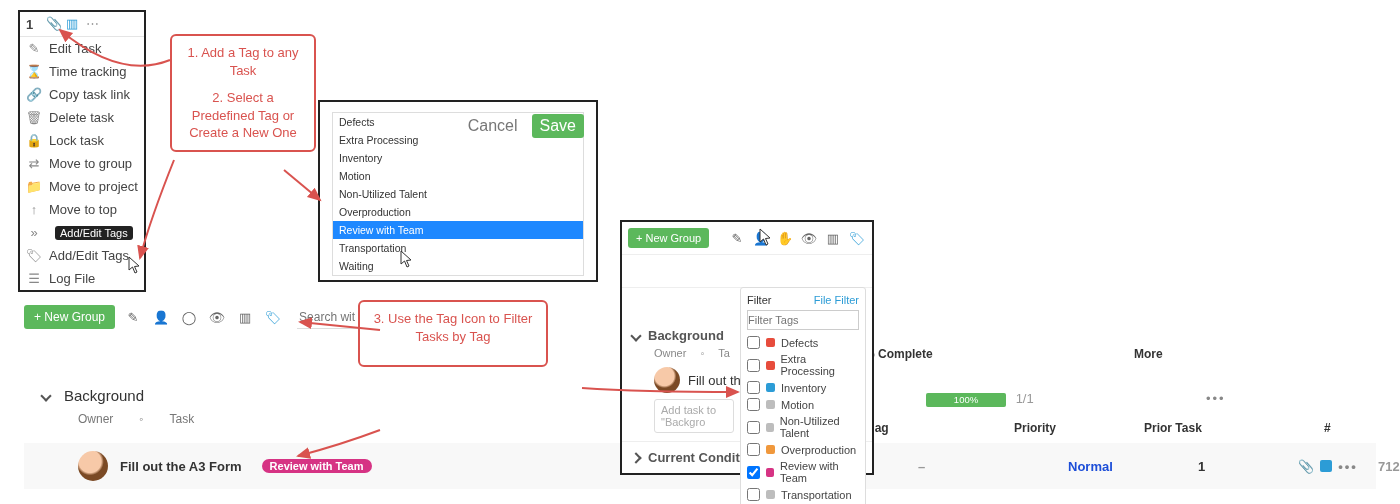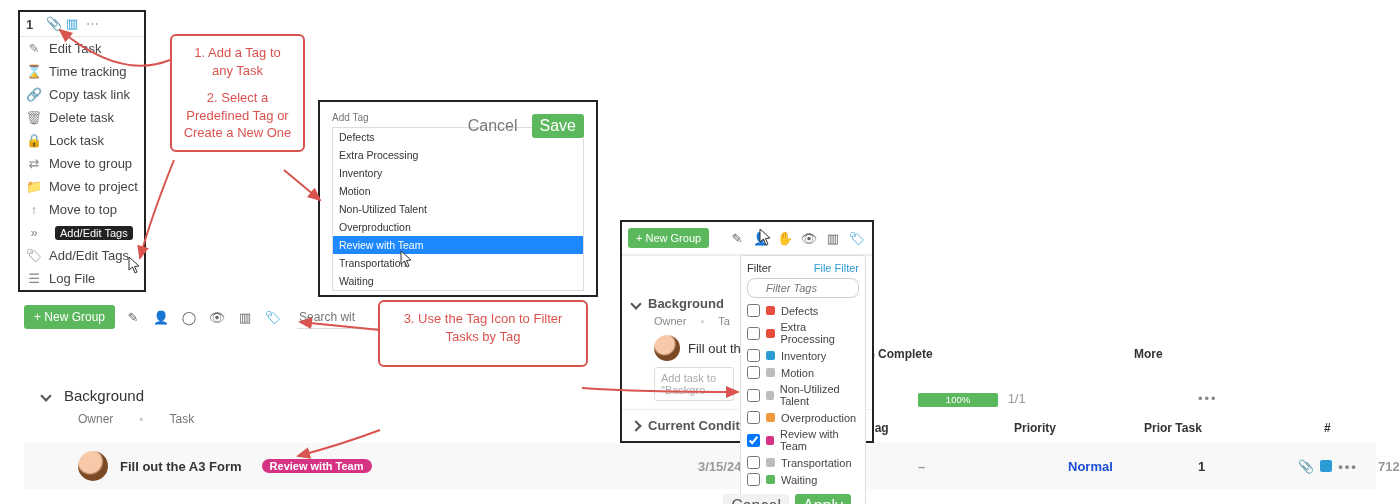--- a/index.html
+++ b/index.html
@@ -10,22 +10,22 @@
 .ctx-panel { left:18px; top:10px; width:128px; }
 .ctx-head { display:flex; align-items:center; gap:4px; padding:4px 6px; border-bottom:1px solid #e5e5e5; }
 .ctx-head .count { width:16px; color:#444; font-weight:bold; }
 .ctx-head .ico { width:16px; height:16px; color:#888; }
 .ctx-item { display:flex; align-items:center; gap:7px; padding:4px 6px; color:#444; cursor:pointer; }
 .ctx-item .ico { width:16px; color:#888; display:inline-flex; justify-content:center; }
 .blackpill { background:#222; color:#fff; border-radius:3px; padding:1px 5px; font-size:11px; margin-left:6px; }
 
 
 .callout { position:absolute; border:2px solid #d9534f; border-radius:6px; background:#fff; color:#d9534f; text-align:center; padding:8px 10px; font-size:13px; line-height:1.35; }
-.callout1 { left:170px; top:34px; width:135px; }
-.callout2 { left:378px; top:300px; width:210px; }
+.callout1 { left:170px; top:34px; width:146px; }
+.callout2 { left:358px; top:300px; width:190px; }
 
 
 .dlg { left:318px; top:100px; width:280px; }
 .dlg .dlg-head { position:relative; padding:10px 0; border-bottom:1px solid #eee; text-align:center; color:#333; font-size:13px; }
 .dlg .dlg-close { position:absolute; right:6px; top:2px; color:#555; font-size:12px; cursor:pointer; }
 .dlg .dlg-body { padding:8px 12px 4px; font-size:11px; position:relative; }
 .dlg .add-tag { color:#999; font-size:10px; border:none; padding:2px 0; width:100%; }
 .dlg .list { border:1px solid #ddd; font-size:10.5px; margin-top:2px; }
 .dlg .li { padding:3px 6px; cursor:pointer; }
 .dlg .li.sel { background:#1e88ff; color:#fff; }
@@ -38,21 +38,21 @@
 
 
 .fp { left:620px; top:220px; width:254px; }
 .fp-row { display:flex; align-items:center; padding:6px 6px; gap:6px; border-bottom:1px solid #eee; }
 .fp .new-grp { background:#5cb85c; color:#fff; border-radius:3px; padding:4px 8px; font-size:11px; cursor:pointer; }
 .fp .tb-ico { width:18px; height:18px; color:#666; display:inline-flex; align-items:center; justify-content:center; }
 .fp .sp { flex:1; }
 .fp .tag-io { color:#2c9cd6; }
 .filter-head { display:flex; justify-content:space-between; font-size:11px; margin-bottom:4px; }
 .filter-head .clear { color:#2c9cd6; cursor:pointer; }
-.filter-input { width:100%; border:1px solid #ccc; border-radius:8px; padding:3px 18px; font-size:11px; color:#999;font-style:italic; }
+.filter-input { width:100%; border:1px solid #ccc; border-radius:0; padding:3px 0; font-size:11px; color:#999; }
 .flt-list { margin-top:4px; }
 .flt-item { display:flex; align-items:center; gap:6px; padding:2px 0; font-size:11px; color:#444; }
 .flt-item input { margin:0; }
 .dot { width:9px; height:9px; border-radius:2px; display:inline-block; }
 .fp-btns { display:flex; justify-content:flex-end; gap:6px; padding:6px 8px; }
 .btn.apply { background:#5cb85c; color:#fff; }
 .btn.cancel2 { background:#f2f2f2; color:#555; }
 
 .fp .sec { padding:8px 10px; border-top:1px solid #eee; }
 .fp .sec-h { display:flex; align-items:center; gap:8px; color:#555; font-weight:bold; }
@@ -129,21 +129,21 @@
     <span></span>
     <span>Due</span>
     <span>Approvals</span>
     <span>Flag</span>
     <span>Priority</span>
     <span>Prior Task</span>
     <span></span>
     <span>#</span>
   </div>
 
-  <div class="row" style="position:absolute; left:0; right:0; top:78px; background:transparent;">
+  <div class="row" style="position:absolute; left:8px; right:0; top:78px; background:transparent;">
     <span></span>
     <span class="grey">3/15/24</span>
     <span class="grey">–</span>
     <span>
       <span class="progress"><span class="fill" style="width:100%"></span><span class="pct">100%</span></span>
       <span class="grey" style="margin-left:6px">1/1</span>
     </span>
     <span></span>
     <span class="dots">•••</span>
   </div>
@@ -231,21 +231,20 @@
   <div style="height:10px"></div>
   <div>2. Select a Predefined Tag or Create a New One</div>
 </div>
 
 <div class="panel dlg">
   <div class="dlg-body">
     <div class="btns">
       <button class="btn cancel">Cancel</button>
       <button class="btn save">Save</button>
     </div>
-    <input class="add-tag" placeholder="Add Tag" style="">
     <div class="list" id="dlg-list">
         <div class="li">Defects</div>
         <div class="li">Extra Processing</div>
         <div class="li">Inventory</div>
         <div class="li">Motion</div>
         <div class="li">Non-Utilized Talent</div>
         <div class="li">Overproduction</div>
         <div class="li sel">Review with Team</div>
         <div class="li">Transportation</div>
         <div class="li">Waiting</div>
@@ -272,21 +271,21 @@
   <div class="fp-row">
     <span class="new-grp">+ New Group</span>
     <span class="sp"></span>
     <span class="tb-ico">✎</span>
     <span class="tb-ico">👤</span>
     <span class="tb-ico">✋</span>
     <span class="tb-ico">👁</span>
     <span class="tb-ico">▥</span>
     <span class="tb-ico tag-io">🏷</span>
   </div>
-  <div style="position:relative;">
+  <div style="position:relative;margin-top:32px;">
     <div style="position:absolute; right:6px; top:0; width:126px; background:#fff; border:1px solid #ddd; border-radius:3px; padding:6px; z-index:3;">
       <div class="filter-head">
         <span>Filter</span>
         <span class="clear">File Filter</span>
       </div>
       <input class="filter-input" placeholder="Filter Tags" style="">
       <div class="flt-list" id="flt-list">
           <div class="flt-item">
             <input type="checkbox" style="">
             <span class="dot" style="background:#e74c3c"></span>

